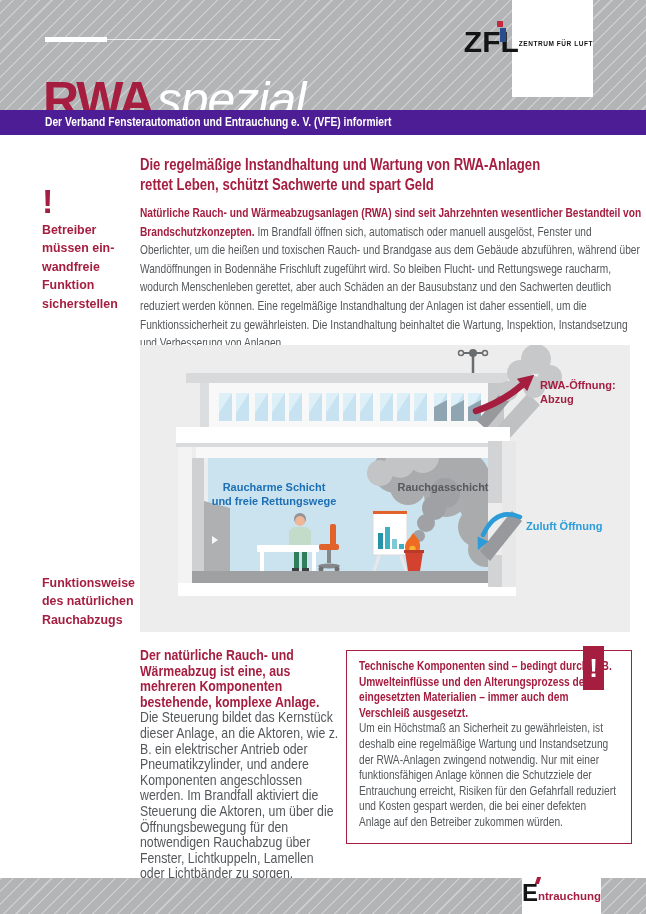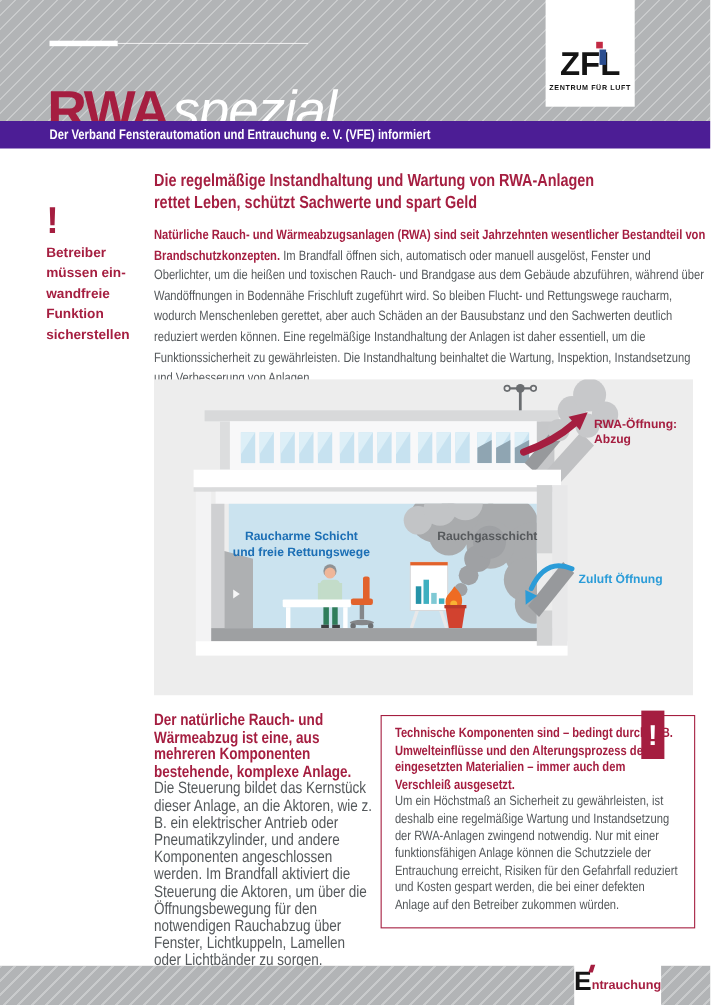--- a/index.html
+++ b/index.html
@@ -11,22 +11,22 @@
   
   .masthead{position:absolute;left:0;top:0;width:646px;height:110px;
     background:repeating-linear-gradient(135deg, rgba(255,255,255,0.30) 0 1.5px, transparent 1.5px 9px) #B2B4B6;}
   .kicker{position:absolute;left:45px;top:12px;width:300px;font-size:11.5px;font-weight:bold;color:#3B3E42;}
   .head-rule{position:absolute;left:45px;top:37px;width:235px;height:5px;}
   .head-rule .thick{position:absolute;left:0;top:0;width:62px;height:5px;background:#ffffff;}
   .head-rule .thin{position:absolute;left:62px;top:2px;width:173px;height:1px;background:rgba(255,255,255,0.75);}
   .logo-title{position:absolute;left:43px;top:48px;white-space:nowrap;line-height:1;margin-top:27px;}
   .logo-title .rwa{font-size:50px;font-weight:900;letter-spacing:-2px;color:#A51E40;}
   .logo-title .spezial{font-size:50px;font-style:italic;font-weight:normal;color:#ffffff;letter-spacing:-1px;margin-left:4px;}
-  .zfl-box{position:absolute;left:496px;top:0;width:81px;height:97px;background:#ffffff;
-    display:flex;flex-direction:column;align-items:center;justify-content:flex-end;padding-bottom:13px;box-sizing:border-box;text-align:center;}
+  .zfl-box{position:absolute;left:512px;top:0;width:81px;height:97px;background:#ffffff;
+    display:flex;flex-direction:row;align-items:center;justify-content:flex-end;padding-bottom:13px;box-sizing:border-box;text-align:center;}
   .zfl-mark{position:relative;line-height:1;}
   .zfl-text{font-size:30px;font-weight:900;letter-spacing:0;color:#141414;}
   .zfl-blue{position:absolute;left:36px;top:1px;width:6px;height:14px;background:#2A4D8F;}
   .zfl-red{position:absolute;left:33px;top:-6px;width:6px;height:6px;background:#C22A44;}
   .zfl-sub{margin-top:3px;font-size:6.5px;font-weight:bold;letter-spacing:0.55px;color:#141414;white-space:nowrap;}
   .band{position:absolute;left:0;top:110px;width:646px;height:25px;background:#4c1d95;}
   .band .cond{position:absolute;left:45px;top:0;width:720px;line-height:25px;font-size:12.5px;font-weight:bold;color:#ffffff;white-space:nowrap;}
 
   
   .headline{position:absolute;left:140px;top:155px;width:612px;font-size:16px;font-weight:bold;line-height:19.5px;color:#A51E40;}
@@ -274,20 +274,25 @@
 
       <text x="134" y="146" text-anchor="middle" fill="#1C6FB5">Raucharme Schicht</text>
       <text x="134" y="160" text-anchor="middle" fill="#1C6FB5">und freie Rettungswege</text>
       <text x="303" y="146" text-anchor="middle" fill="#56595C">Rauchgasschicht</text>
       <text x="400" y="44" fill="#A51E40">RWA-Öffnung:</text>
       <text x="400" y="58" fill="#A51E40">Abzug</text>
       <text x="386" y="185" fill="#2B9CD8">Zuluft Öffnung</text>
     </svg>
   </figure>
 
+  <aside class="note note-mid">
+    <div>Funktionsweise</div>
+    <div>des natürlichen</div>
+    <div>Rauchabzugs</div>
+  </aside>
 
   <div class="col-left">
     <div class="cond">
       <p class="lead">Der natürliche Rauch- und Wärmeabzug ist eine, aus mehreren Komponenten bestehende, komplexe Anlage.</p>
       <p>Die Steuerung bildet das Kernstück dieser Anlage, an die Aktoren, wie z. B. ein elektrischer Antrieb oder Pneumatikzylinder, und andere Komponenten angeschlossen werden. Im Brandfall aktiviert die Steuerung die Aktoren, um über die Öffnungsbewegung für den notwendigen Rauchabzug über Fenster, Lichtkuppeln, Lamellen oder Lichtbänder zu sorgen.</p>
     </div>
   </div>
 
   <section class="info-box">
     <div class="cond">

